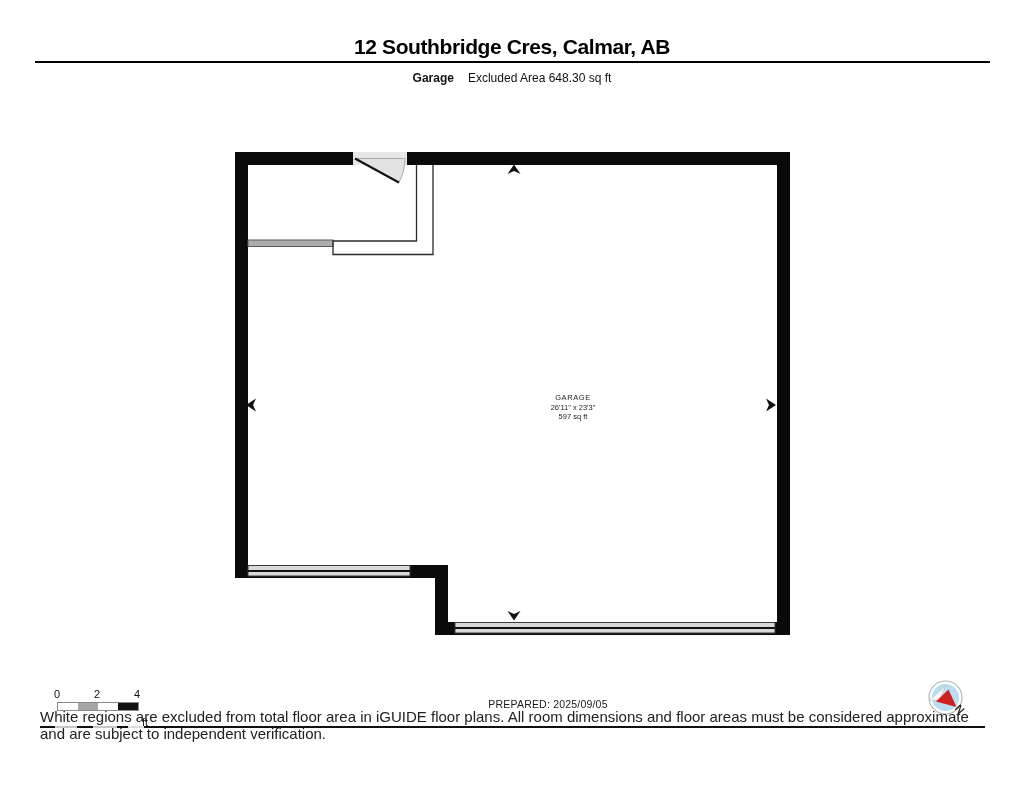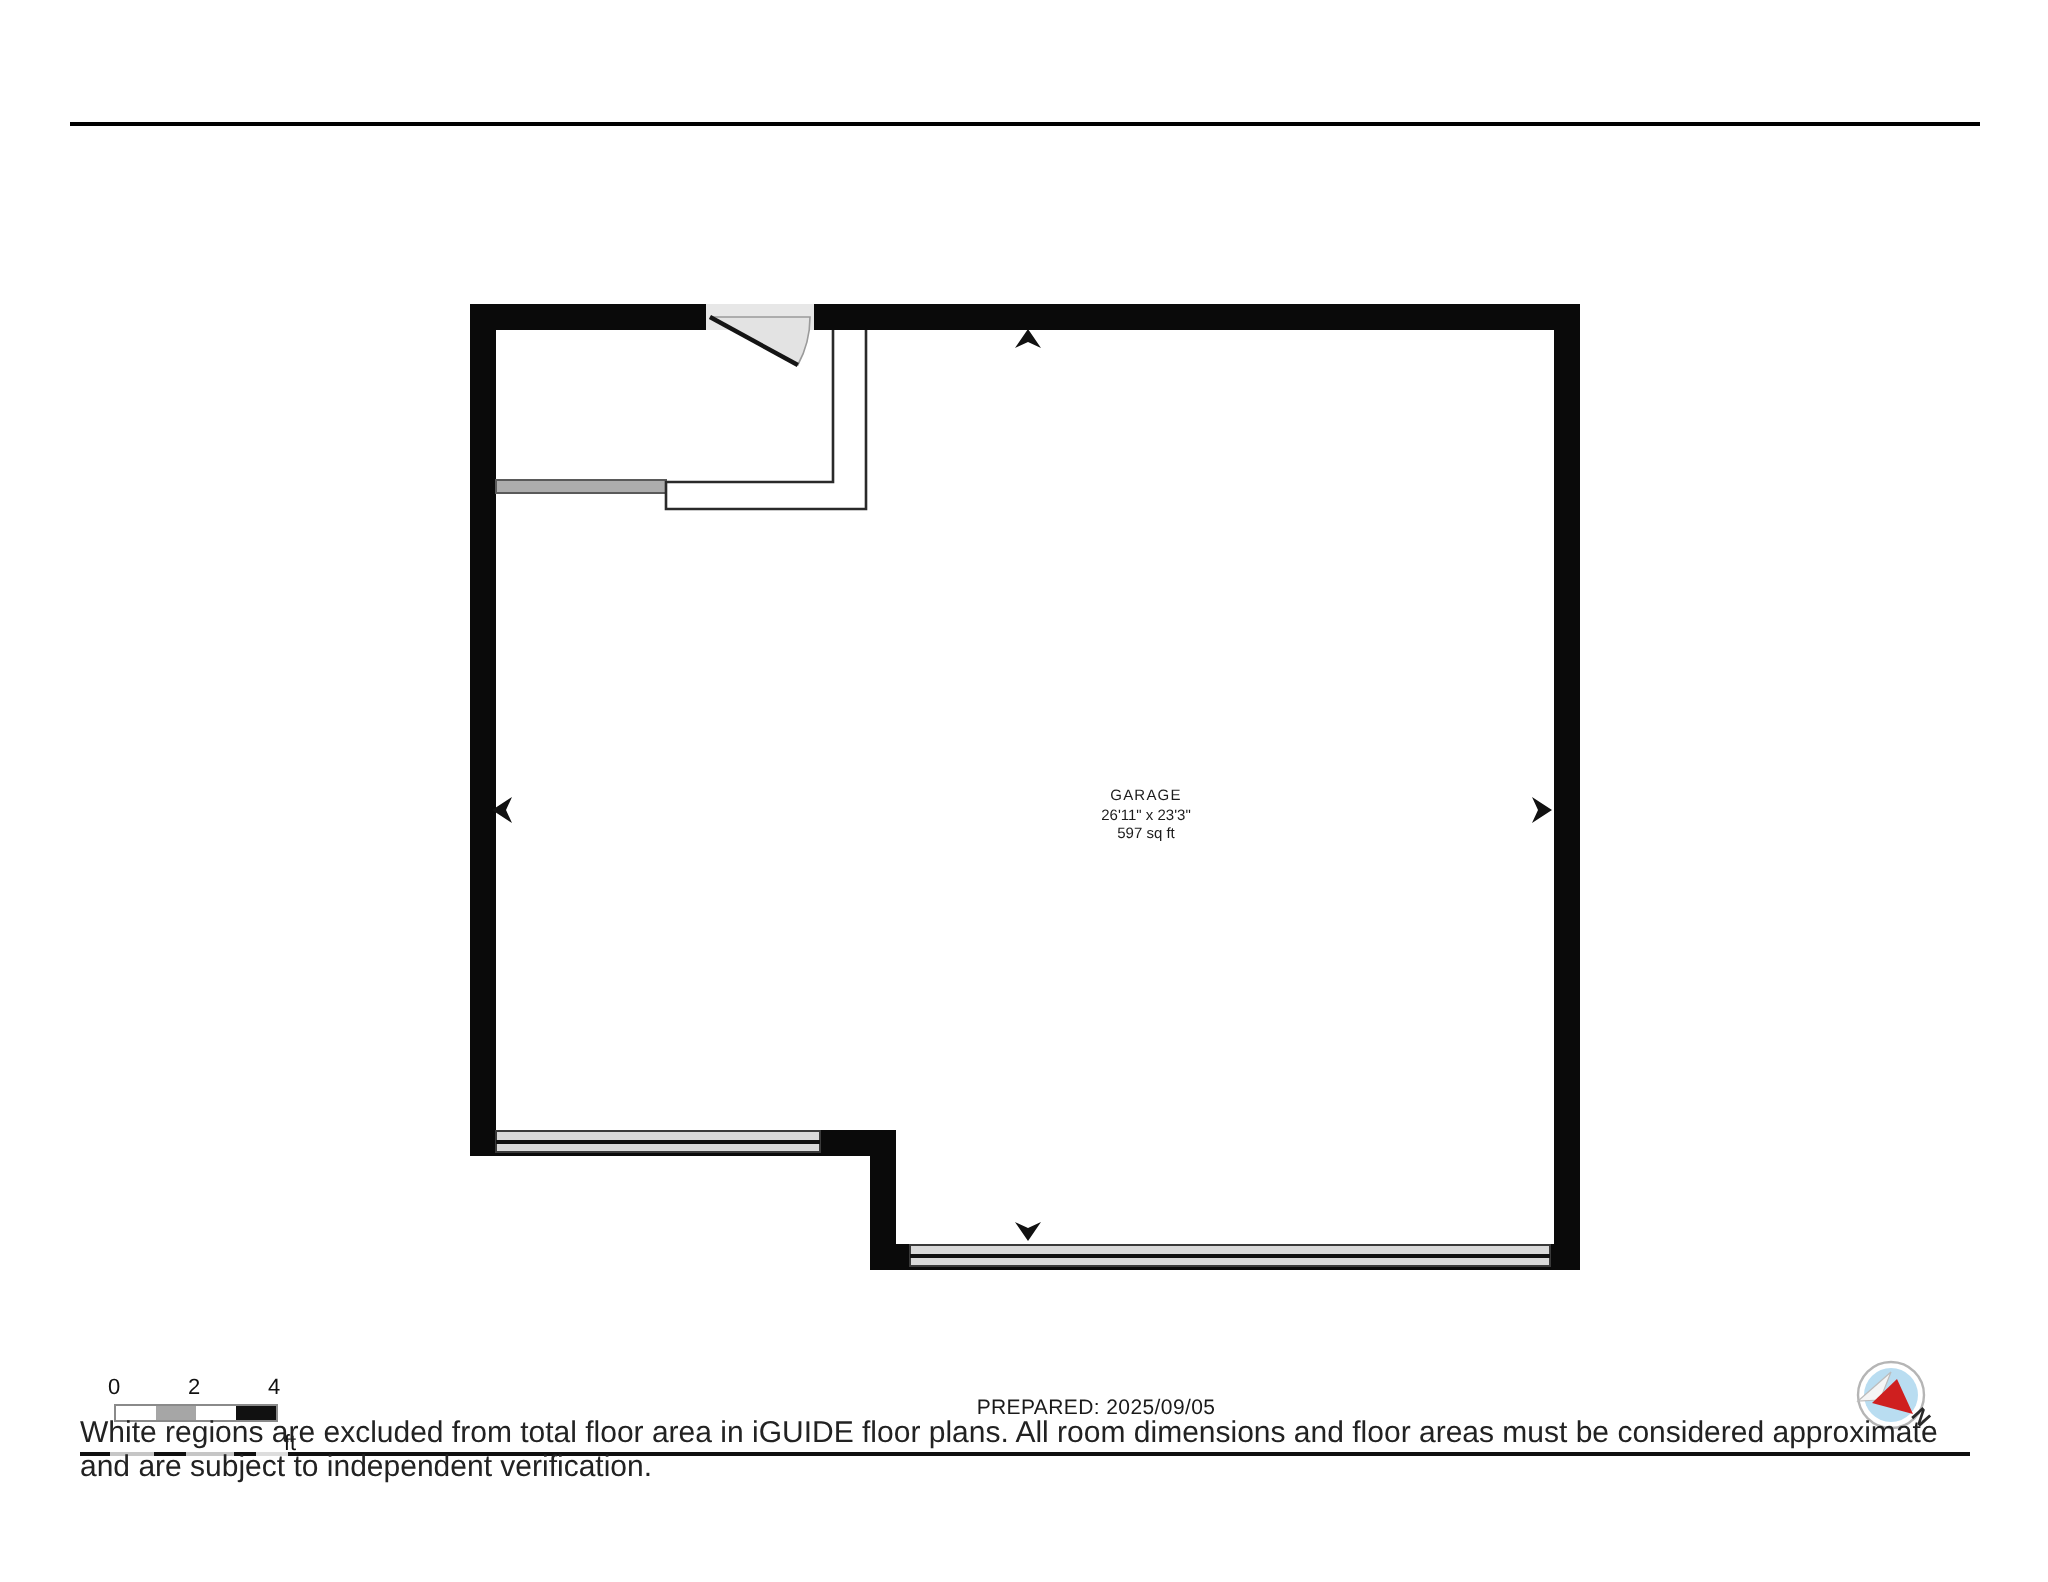--- a/index.html
+++ b/index.html
@@ -42,21 +42,25 @@
   #patch-1{left:55px;width:22px;background:#c6c6c6;}
   #patch-2{left:93px;width:24px;background:#c6c6c6;}
   #patch-3{left:128px;width:16px;background:#dddddd;}
   #disclaimer{top:708px;left:40px;width:950px;font-size:15px;color:#222;}
 </style>
 </head>
 <body>
 
 <div id="page">
 
+  <div class="abs" id="title">12 Southbridge Cres, Calmar, AB</div>
   <div class="abs" id="header-rule"></div>
+  <div class="abs" id="subtitle">
+    <span class="sec">Garage</span><span>Excluded Area 648.30 sq ft</span>
+  </div>
 
   <svg class="abs" id="plan-svg" width="1024" height="791" viewBox="0 0 1024 791" xmlns="http://www.w3.org/2000/svg">
 
     <g fill="#0a0a0a" stroke="none">
       <rect x="235" y="152" width="118" height="13"></rect>
       <rect x="407" y="152" width="383" height="13"></rect>
       <rect x="235" y="152" width="13" height="426"></rect>
       <rect x="777" y="152" width="13" height="483"></rect>
       <rect x="235" y="565" width="213" height="13"></rect>
       <rect x="435" y="565" width="13" height="70"></rect>

